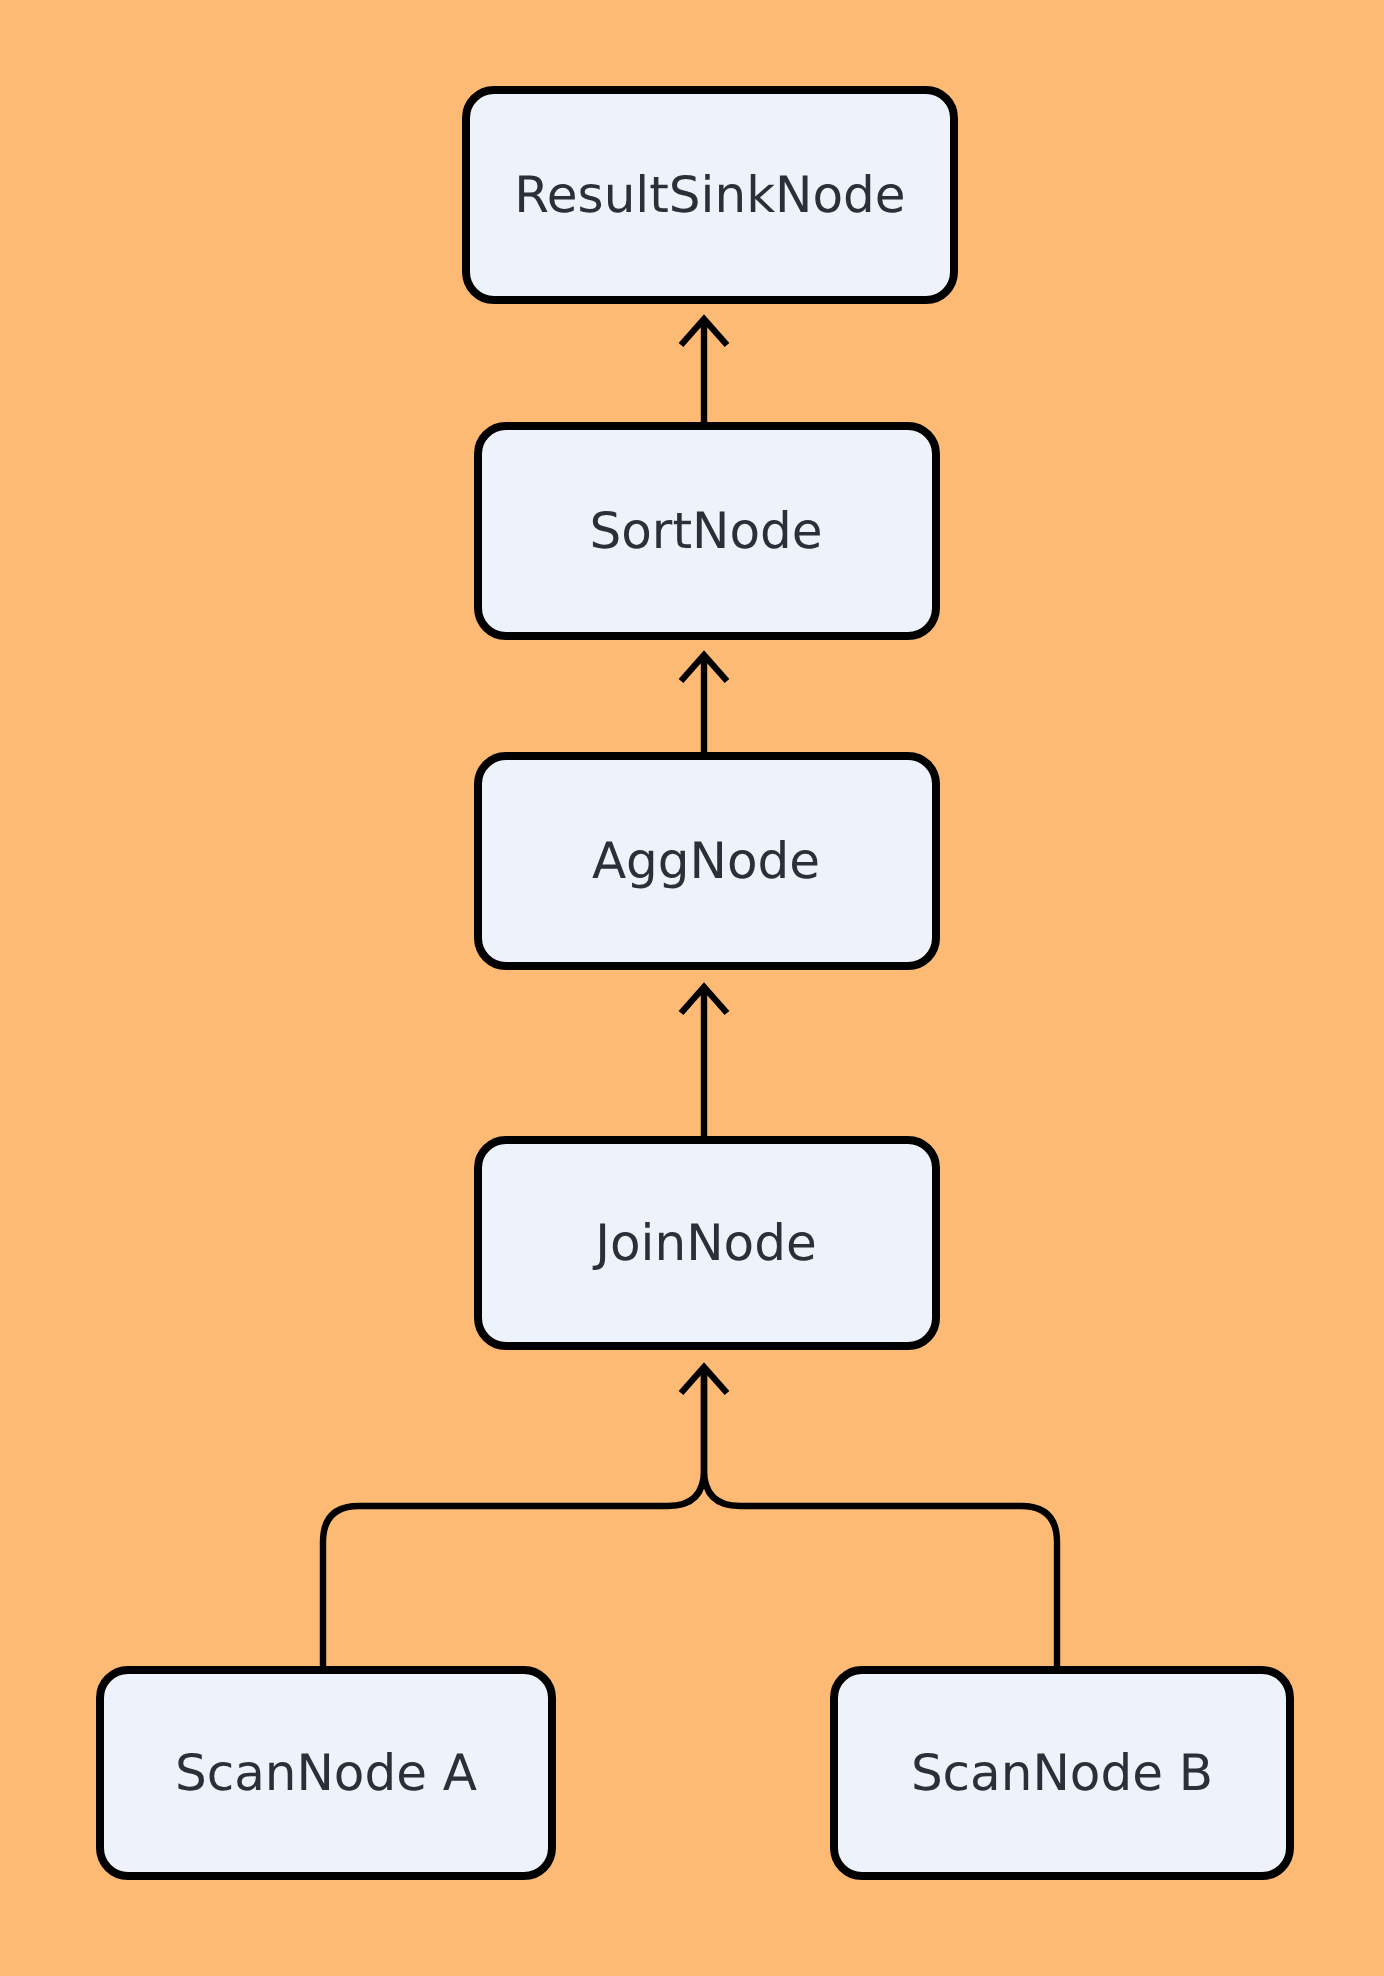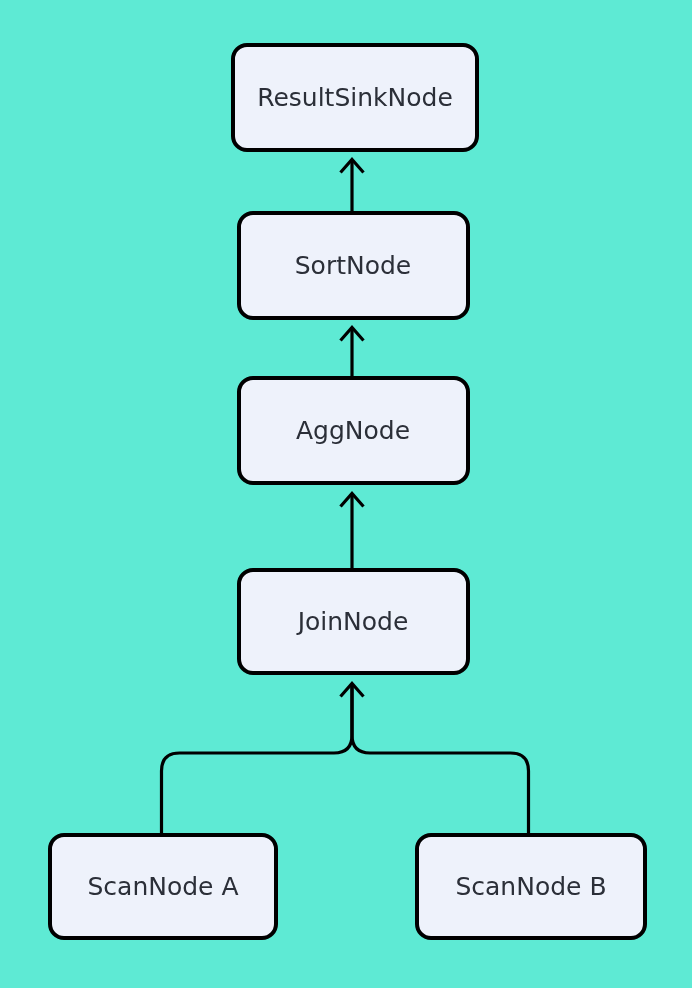--- a/index.html
+++ b/index.html
@@ -10,21 +10,21 @@
   body {
     width: 692px;
     height: 988px;
     overflow: hidden;
     font-family: "DejaVu Sans", "Liberation Sans", sans-serif;
   }
   #diagram-root {
     position: relative;
     width: 692px;
     height: 988px;
-    background: #5eead4;
+    background: #fdba74;
     text-align: center;
   }
   svg.diagram-canvas {
     position: absolute;
     left: 0;
     top: 0;
     width: 692px;
     height: 988px;
     display: block;
   }

